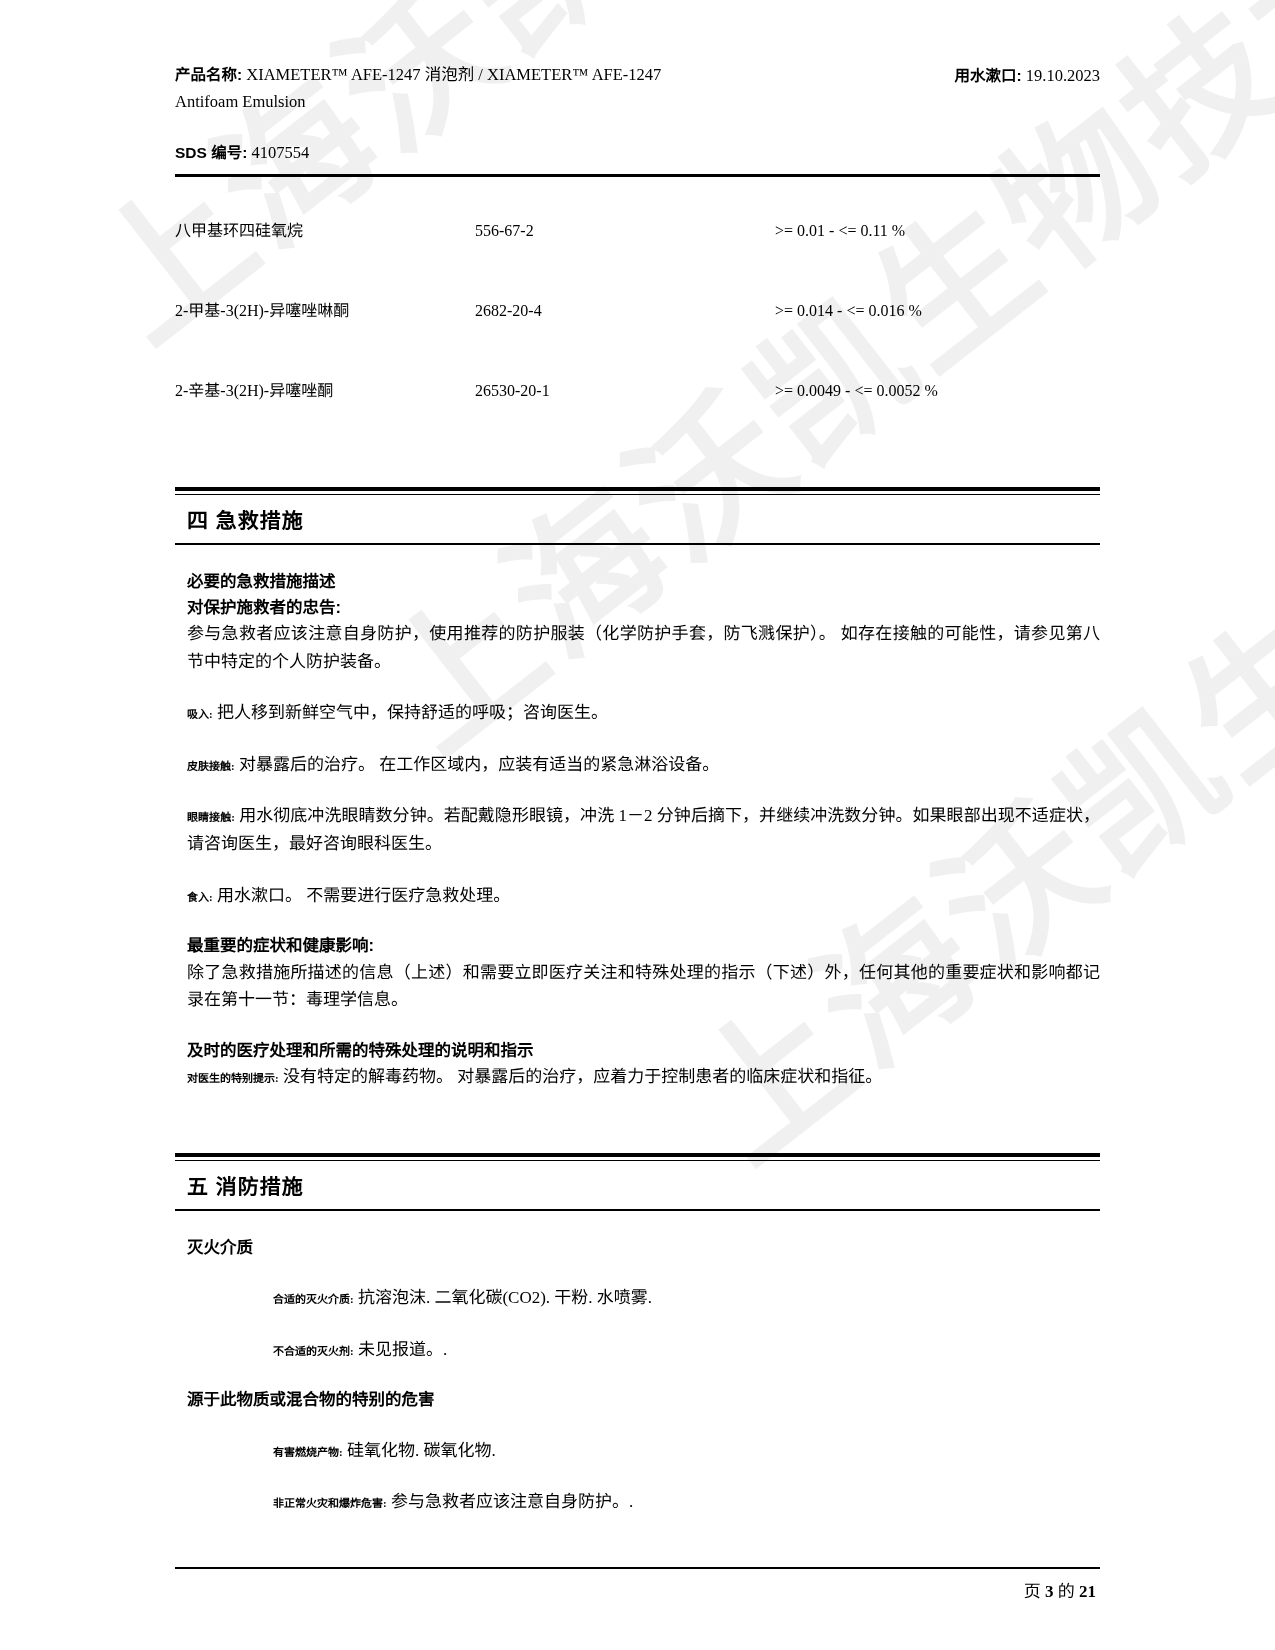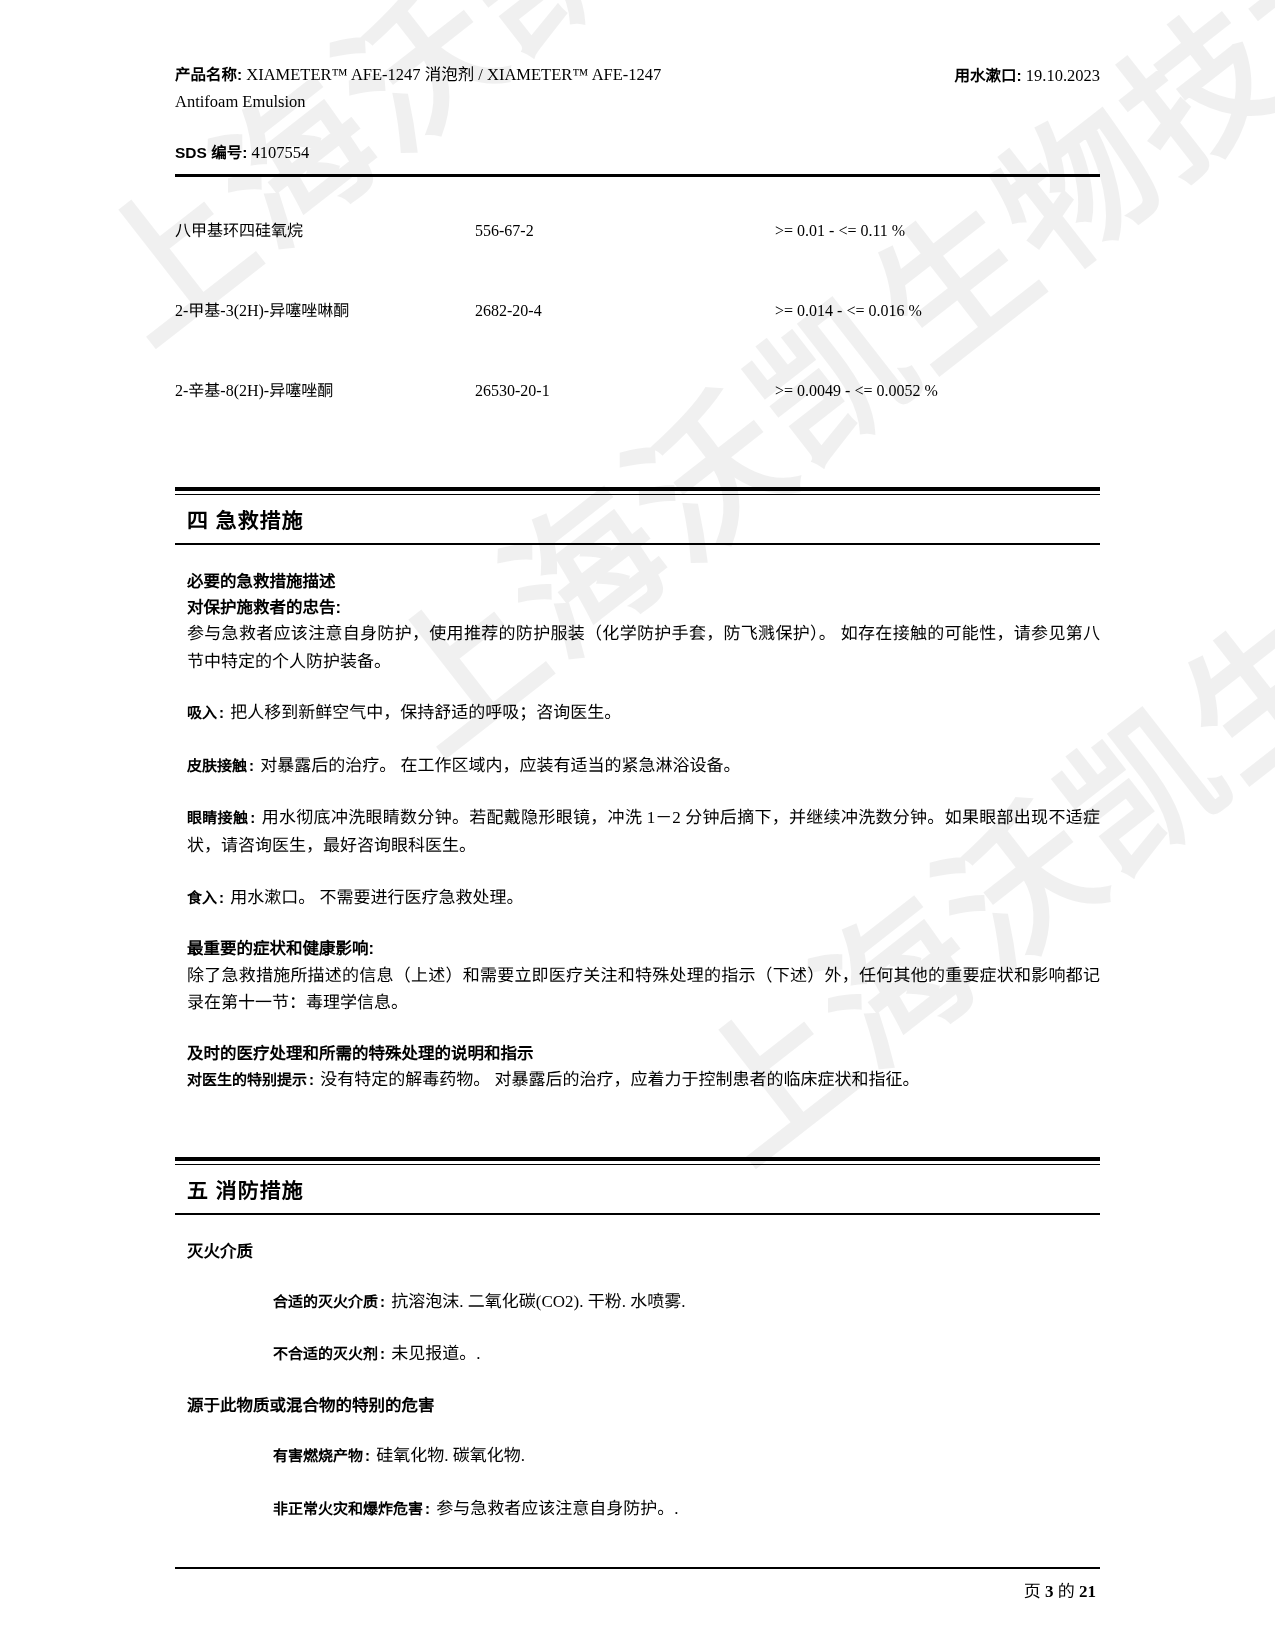--- a/index.html
+++ b/index.html
@@ -168,23 +168,23 @@
   }
   .para {
     font-size: 17px;
     line-height: 1.62;
     margin: 0;
     text-align: justify;
   }
   .gap-md { height: 24px; }
   .gap-lg { height: 34px; }
   .run-head {
-    font-family: Liberation Mono, monospace;
-    font-weight: bold;
-    font-size: 15px;
+    font-family: Liberation Serif, serif;
+    font-weight: bold;
+    font-size: 11px;
   }
   .indent1 { padding-left: 86px; }
 
   
   .footer {
     position: absolute;
     left: 0;
     right: 0;
     bottom: 48px;
     width: 925px;
@@ -244,21 +244,21 @@
           <td class="col-name">八甲基环四硅氧烷</td>
           <td class="col-cas">556-67-2</td>
           <td class="col-conc">&gt;= 0.01 - &lt;= 0.11 %</td>
         </tr>
         <tr>
           <td class="col-name">2-甲基-3(2H)-异噻唑啉酮</td>
           <td class="col-cas">2682-20-4</td>
           <td class="col-conc">&gt;= 0.014 - &lt;= 0.016 %</td>
         </tr>
         <tr>
-          <td class="col-name">2-辛基-8(2H)-异噻唑酮</td>
+          <td class="col-name">2-辛基-3(2H)-异噻唑酮</td>
           <td class="col-cas">26530-20-1</td>
           <td class="col-conc">&gt;= 0.0049 - &lt;= 0.0052 %</td>
         </tr>
       </tbody>
     </table>
 
     <div class="section-banner">
       <div class="sb-top"></div>
       <div class="sb-title">四  急救措施</div>
       <div class="sb-bot"></div>

